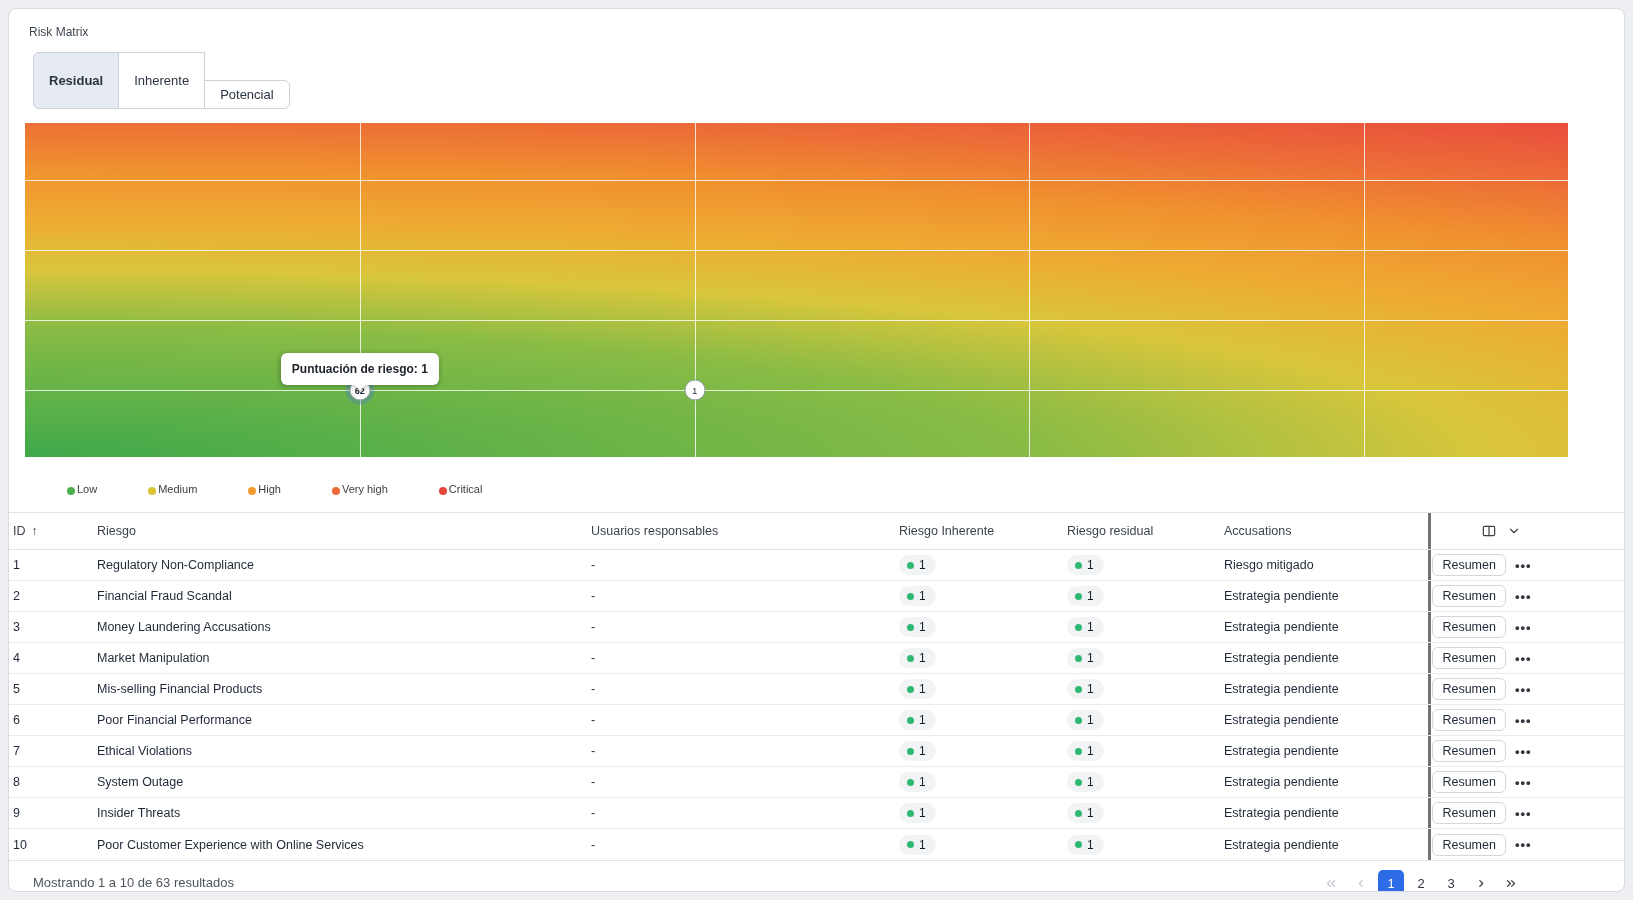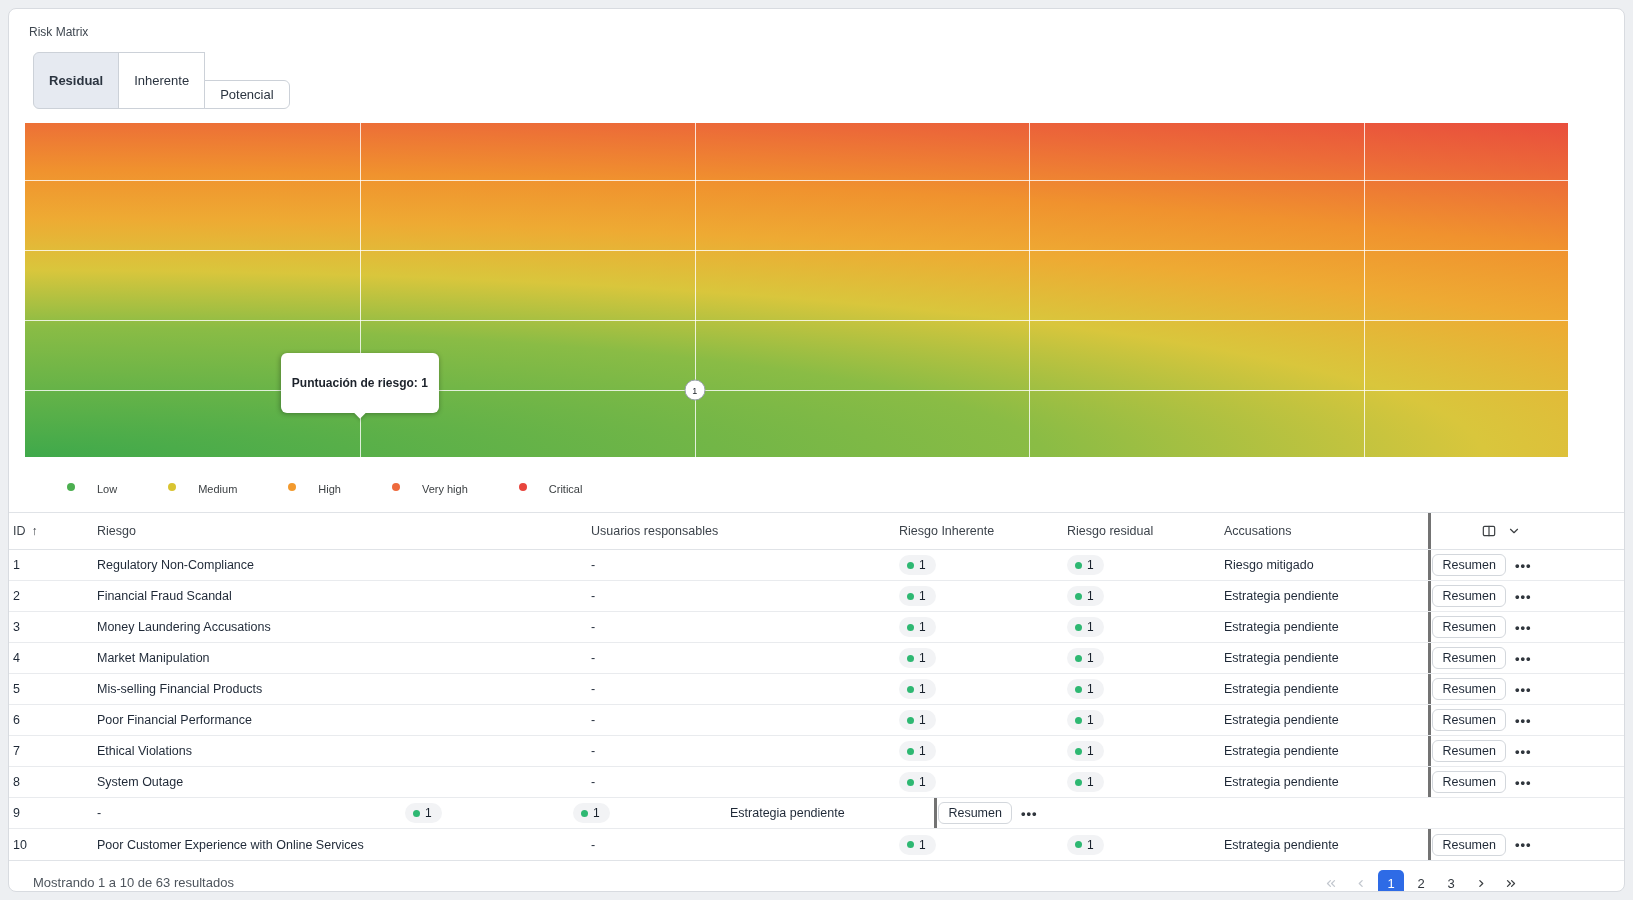--- a/index.html
+++ b/index.html
@@ -44,30 +44,30 @@
     background:#fff;border:1px solid #98a0aa;
     transform:translate(-50%,-50%);
     display:flex;align-items:center;justify-content:center;
     font-size:9px;color:#20262d;cursor:pointer;z-index:2;
   }
   .bubble.hl{box-shadow:0 0 0 4px rgba(63,106,230,.28);font-weight:bold;}
   .tooltip{
     position:absolute;left:21.7%;top:calc(80% - 37px);
     transform:translateX(-50%);
     background:#fff;border-radius:6px;box-shadow:0 1px 5px rgba(0,0,0,.3);
-    padding:23px 11px;font-size:12px;font-weight:bold;color:#1c222b;
+    padding:9px 11px;font-size:12px;font-weight:bold;color:#1c222b;
     white-space:nowrap;z-index:3;
   }
   .tooltip::after{
     content:"";position:absolute;left:50%;bottom:-4px;width:8px;height:8px;
     background:#fff;transform:translateX(-50%) rotate(45deg);
     box-shadow:2px 2px 3px rgba(0,0,0,.12);
   }
   .legend{display:flex;gap:17px;margin:26px 0 17px 24px;align-items:center;}
-  .legend-item{display:flex;align-items:flex-start;gap:22px;cursor:pointer;padding-left:34px;}
+  .legend-item{display:flex;align-items:flex-end;gap:2px;cursor:pointer;padding-left:34px;}
   .ldot{width:8px;height:8px;border-radius:50%;flex:none;}
   .legend-label{font-size:11px;color:#3c4043;}
   
   .table{flex:none;}
   .thead{display:flex;height:37px;align-items:center;border-bottom:1px solid var(--border);}
   .th{font-size:12.5px;color:#3c434b;cursor:pointer;}
   .td,.th{padding:0 8px;flex:none;}
   .tr{display:flex;height:31px;align-items:center;border-bottom:1px solid var(--row-border);}
   .tr:last-child{border-bottom:none;}
   .td{font-size:12.5px;color:var(--text);white-space:nowrap;overflow:hidden;}
@@ -378,20 +378,21 @@
     </div>
     <div class="td c-est">Estrategia pendiente</div>
     <div class="td c-act">
       <button class="btn-resumen">Resumen</button>
       <button class="btn-more">•••</button>
     </div>
   </div>
 
   <div class="tr">
     <div class="td c-id">9</div>
+    <div class="td c-riesgo">Insider Threats</div>
     <div class="td c-usuarios">-</div>
     <div class="td c-inh">
       <span class="badge">
               <span class="dot"></span>
               <span>1</span>
             </span>
     </div>
     <div class="td c-res">
       <span class="badge">
               <span class="dot"></span>

